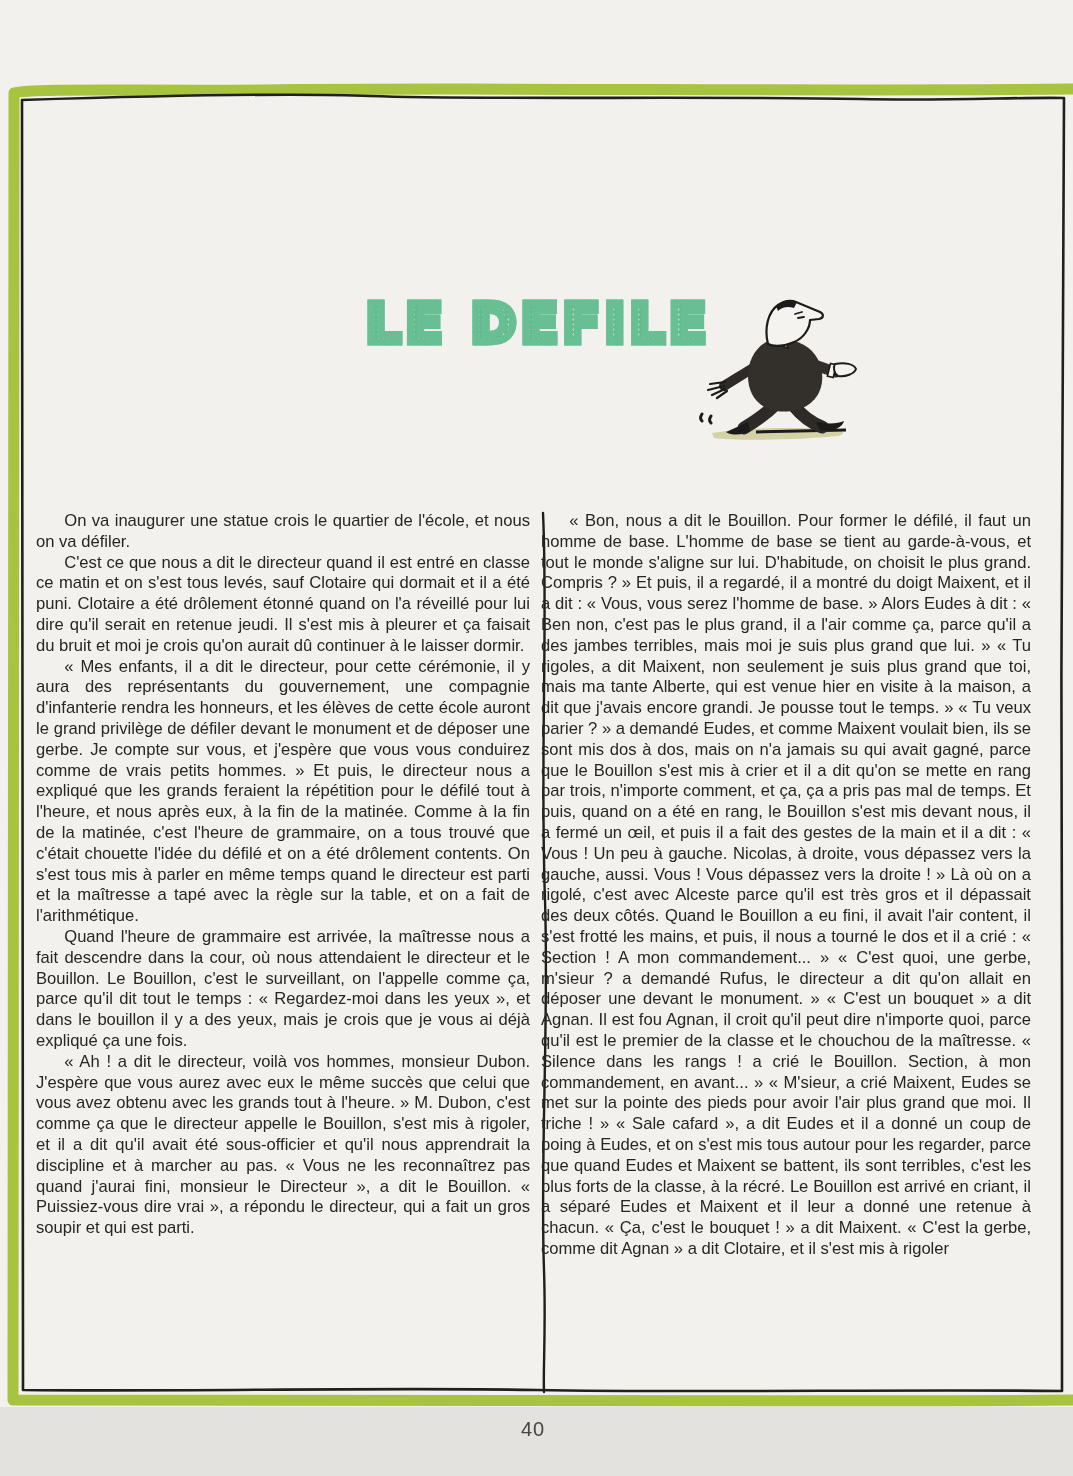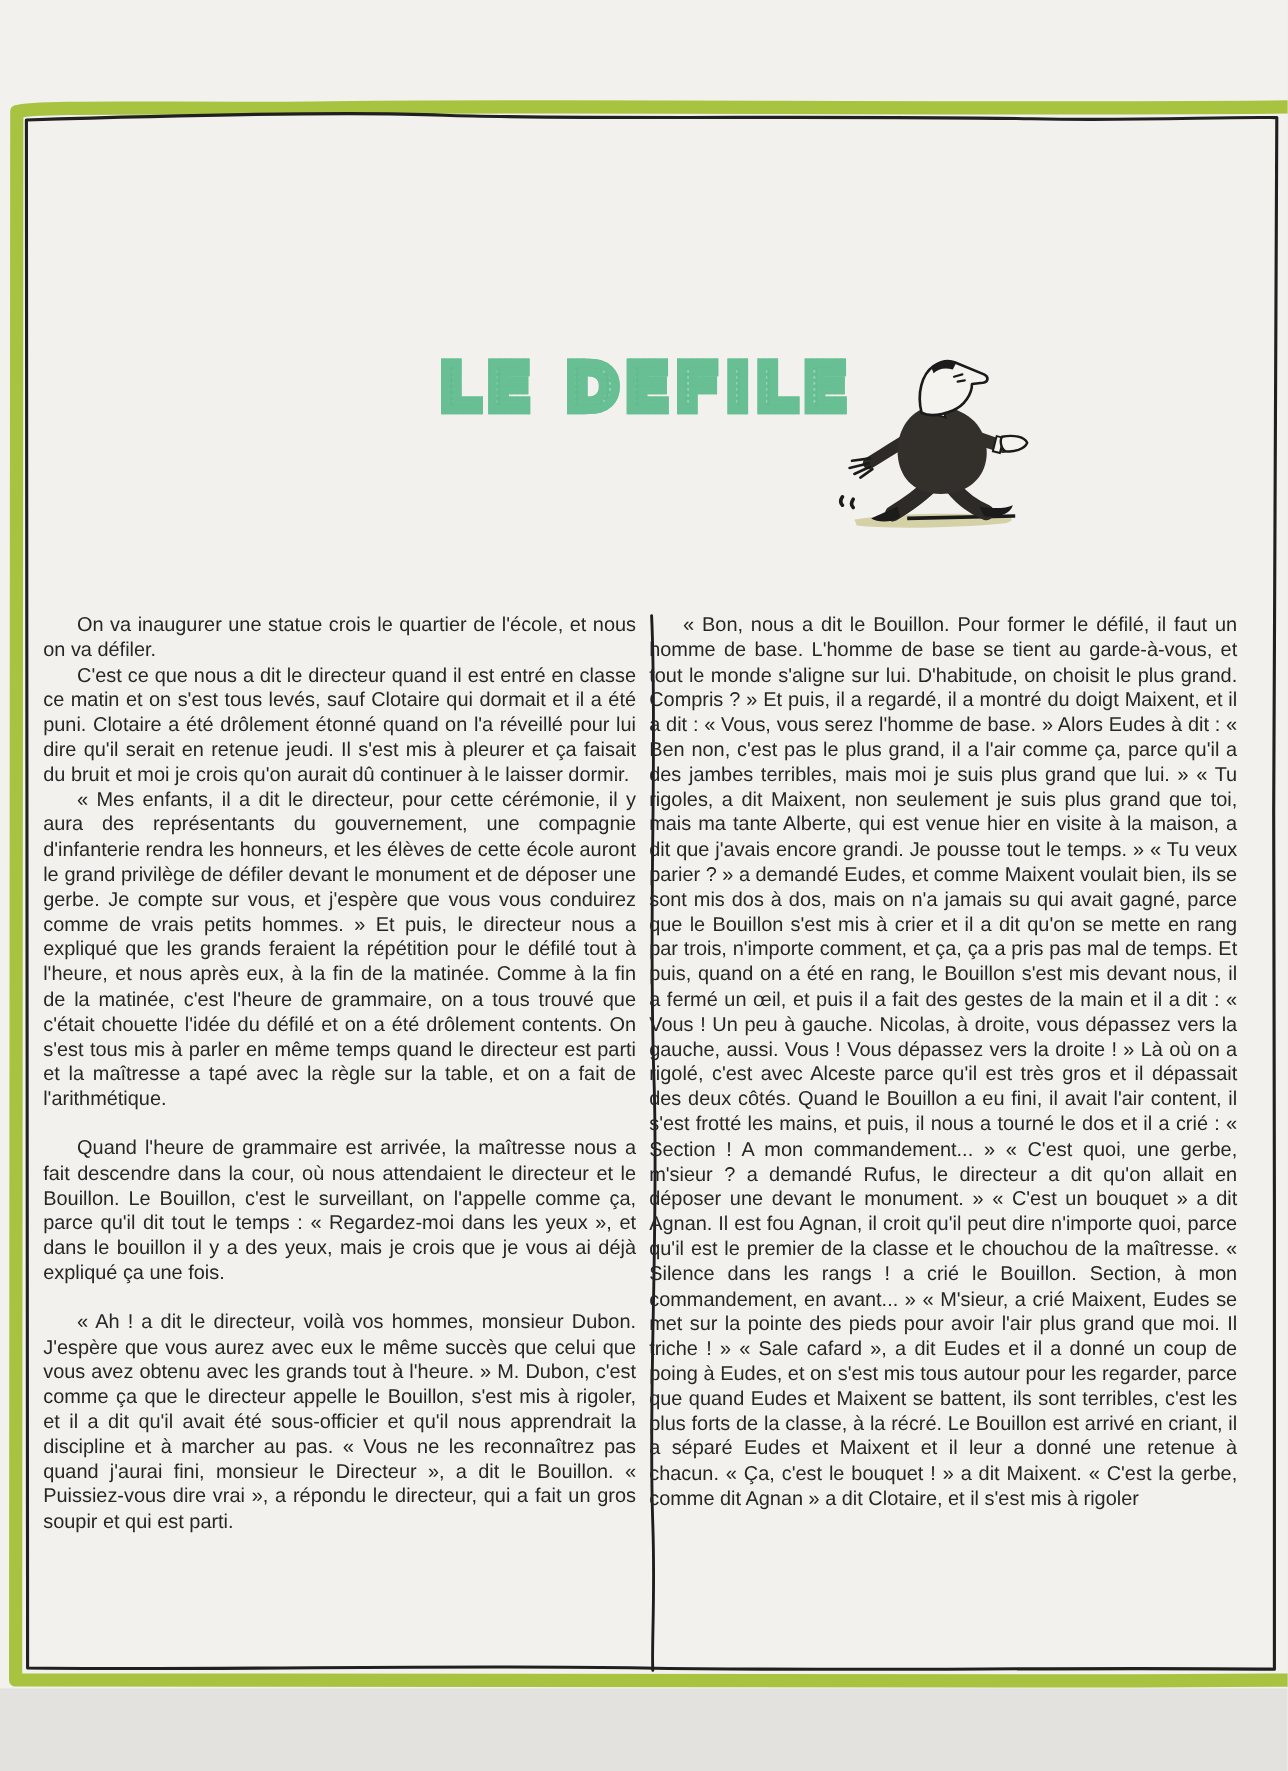--- a/index.html
+++ b/index.html
@@ -61,21 +61,21 @@
     position:absolute;top:511px;
     font-size:16.6px;
     line-height:20.8px;
     color:#262626;
     text-align:justify;
   }
   .col-left{left:36px;width:494px;}
   .col-right{left:541px;width:490px;}
   .col p{margin:0;text-indent:1.7em;}
   .col-left p:nth-child(4),
-  .col-left p:nth-child(5){margin-top:20px;}
+  .col-left p:nth-child(5){}
 </style>
 </head>
 <body>
 
 <div class="page">
 
   <svg class="frame-svg" viewBox="0 0 1073 1476" xmlns="http://www.w3.org/2000/svg" aria-hidden="true">
 
     <path d="M 1085 89 C 800 92, 500 87, 260 90 C 140 91, 30 88, 14 93 L 13 1400 C 300 1399, 700 1403, 1085 1400" fill="none" stroke="#a7c33f" stroke-width="11" stroke-linejoin="round"></path>
 
@@ -123,14 +123,15 @@
       <p>« Mes enfants, il a dit le directeur, pour cette cérémonie, il y aura des représentants du gouvernement, une compagnie d'infanterie rendra les honneurs, et les élèves de cette école auront le grand privilège de défiler devant le monument et de déposer une gerbe. Je compte sur vous, et j'espère que vous vous conduirez comme de vrais petits hommes. » Et puis, le directeur nous a expliqué que les grands feraient la répétition pour le défilé tout à l'heure, et nous après eux, à la fin de la matinée. Comme à la fin de la matinée, c'est l'heure de grammaire, on a tous trouvé que c'était chouette l'idée du défilé et on a été drôlement contents. On s'est tous mis à parler en même temps quand le directeur est parti et la maîtresse a tapé avec la règle sur la table, et on a fait de l'arithmétique.</p>
       <p>Quand l'heure de grammaire est arrivée, la maîtresse nous a fait descendre dans la cour, où nous attendaient le directeur et le Bouillon. Le Bouillon, c'est le surveillant, on l'appelle comme ça, parce qu'il dit tout le temps : « Regardez-moi dans les yeux », et dans le bouillon il y a des yeux, mais je crois que je vous ai déjà expliqué ça une fois.</p>
       <p>« Ah ! a dit le directeur, voilà vos hommes, monsieur Dubon. J'espère que vous aurez avec eux le même succès que celui que vous avez obtenu avec les grands tout à l'heure. » M. Dubon, c'est comme ça que le directeur appelle le Bouillon, s'est mis à rigoler, et il a dit qu'il avait été sous-officier et qu'il nous apprendrait la discipline et à marcher au pas. « Vous ne les reconnaîtrez pas quand j'aurai fini, monsieur le Directeur », a dit le Bouillon. « Puissiez-vous dire vrai », a répondu le directeur, qui a fait un gros soupir et qui est parti.</p>
     </div>
 
   <div class="col col-right">
       <p>« Bon, nous a dit le Bouillon. Pour former le défilé, il faut un homme de base. L'homme de base se tient au garde-à-vous, et tout le monde s'aligne sur lui. D'habitude, on choisit le plus grand. Compris ? » Et puis, il a regardé, il a montré du doigt Maixent, et il a dit : « Vous, vous serez l'homme de base. » Alors Eudes à dit : « Ben non, c'est pas le plus grand, il a l'air comme ça, parce qu'il a des jambes terribles, mais moi je suis plus grand que lui. » « Tu rigoles, a dit Maixent, non seulement je suis plus grand que toi, mais ma tante Alberte, qui est venue hier en visite à la maison, a dit que j'avais encore grandi. Je pousse tout le temps. » « Tu veux parier ? » a demandé Eudes, et comme Maixent voulait bien, ils se sont mis dos à dos, mais on n'a jamais su qui avait gagné, parce que le Bouillon s'est mis à crier et il a dit qu'on se mette en rang par trois, n'importe comment, et ça, ça a pris pas mal de temps. Et puis, quand on a été en rang, le Bouillon s'est mis devant nous, il a fermé un œil, et puis il a fait des gestes de la main et il a dit : « Vous ! Un peu à gauche. Nicolas, à droite, vous dépassez vers la gauche, aussi. Vous ! Vous dépassez vers la droite ! » Là où on a rigolé, c'est avec Alceste parce qu'il est très gros et il dépassait des deux côtés. Quand le Bouillon a eu fini, il avait l'air content, il s'est frotté les mains, et puis, il nous a tourné le dos et il a crié : « Section ! A mon commandement... » « C'est quoi, une gerbe, m'sieur ? a demandé Rufus, le directeur a dit qu'on allait en déposer une devant le monument. » « C'est un bouquet » a dit Agnan. Il est fou Agnan, il croit qu'il peut dire n'importe quoi, parce qu'il est le premier de la classe et le chouchou de la maîtresse. « Silence dans les rangs ! a crié le Bouillon. Section, à mon commandement, en avant... » « M'sieur, a crié Maixent, Eudes se met sur la pointe des pieds pour avoir l'air plus grand que moi. Il triche ! » « Sale cafard », a dit Eudes et il a donné un coup de poing à Eudes, et on s'est mis tous autour pour les regarder, parce que quand Eudes et Maixent se battent, ils sont terribles, c'est les plus forts de la classe, à la récré. Le Bouillon est arrivé en criant, il a séparé Eudes et Maixent et il leur a donné une retenue à chacun. « Ça, c'est le bouquet ! » a dit Maixent. « C'est la gerbe, comme dit Agnan » a dit Clotaire, et il s'est mis à rigoler</p>
     </div>
 
   <div class="bottom-margin"></div>
+  <div class="page-number">40</div>
 
 </div>
 
 </body></html>

